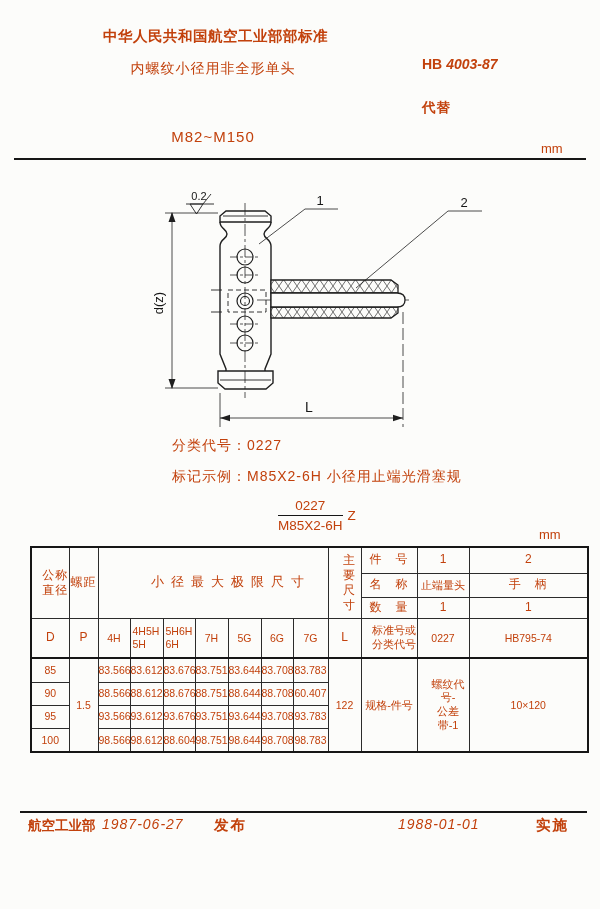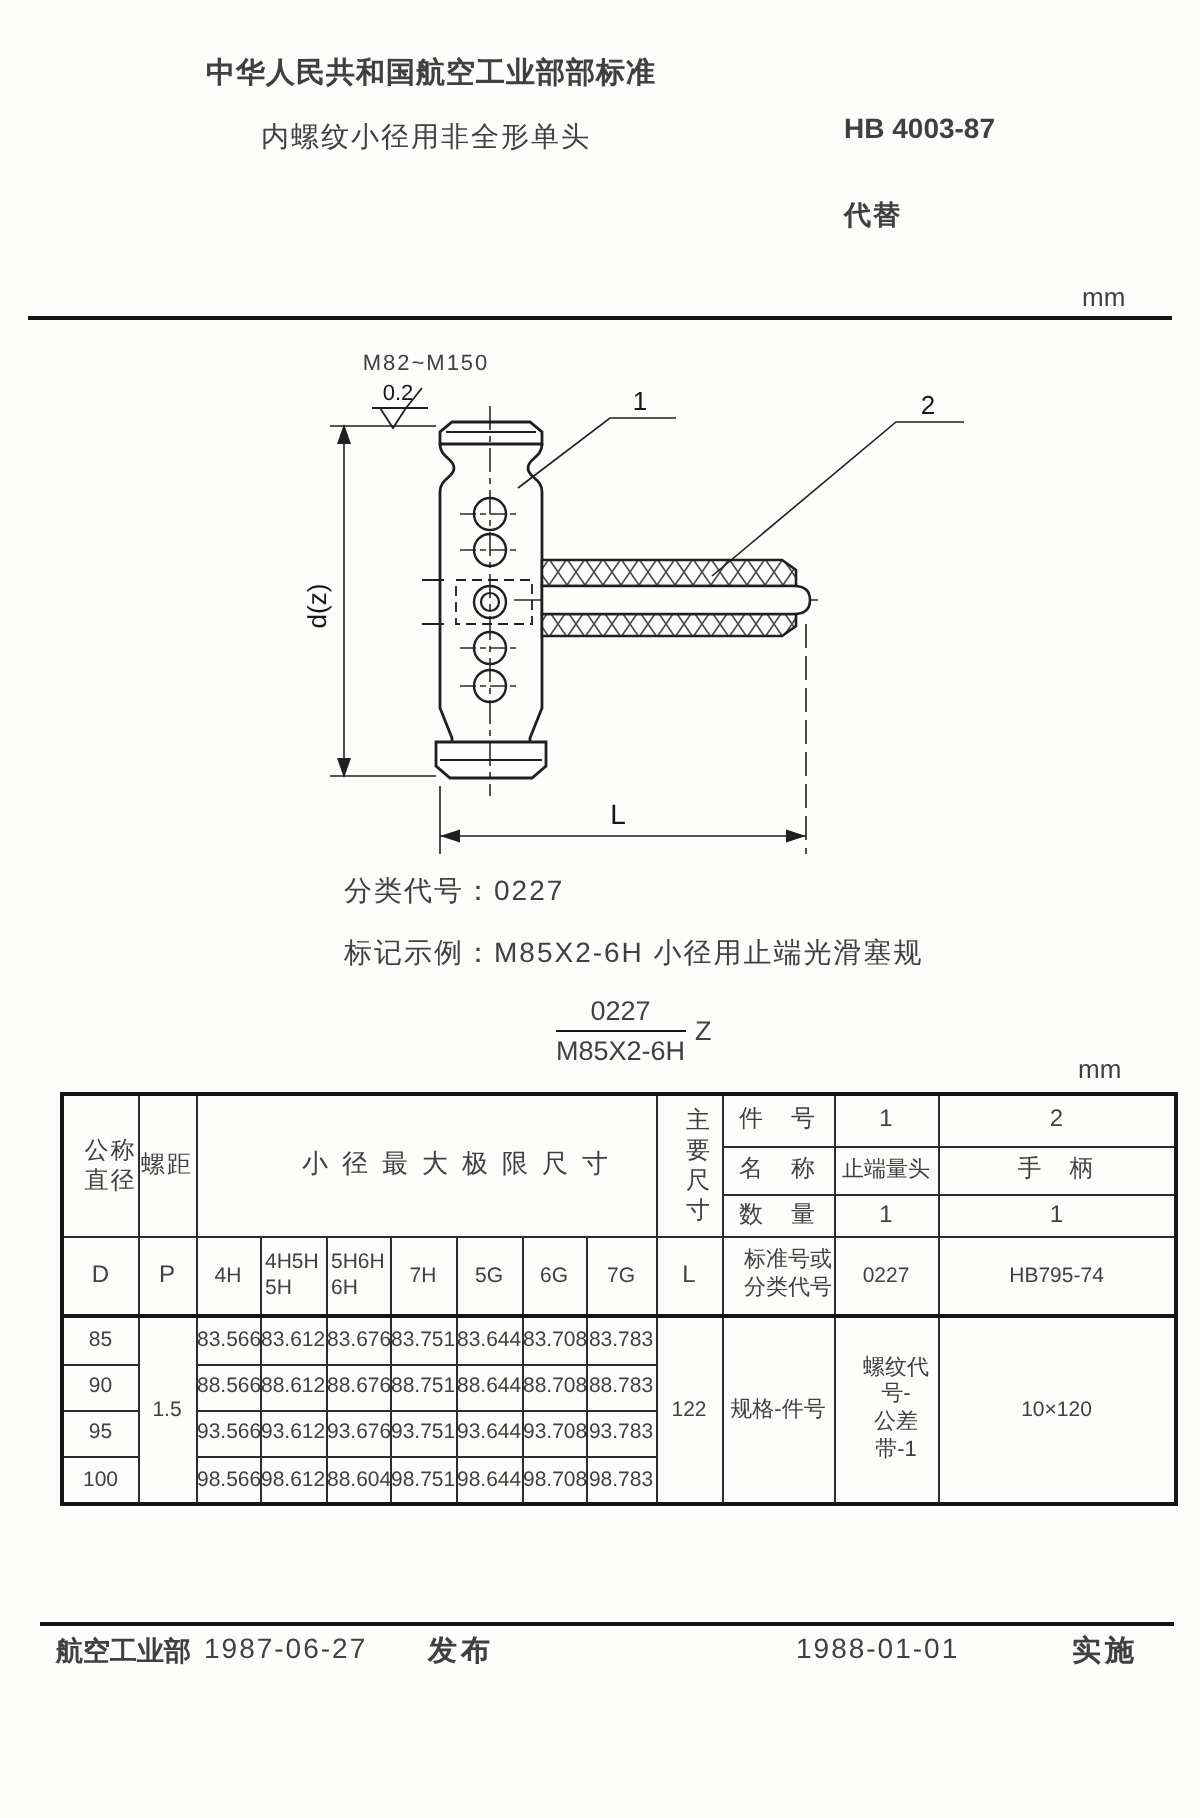--- a/index.html
+++ b/index.html
@@ -1,21 +1,21 @@
 <!DOCTYPE html>
 <html><head>
 <meta charset="utf-8">
 <style>
   html,body{margin:0;padding:0;background:#e8e8e8;}
   .page{position:relative;width:600px;height:909px;background:#fcfcfa;overflow:hidden;
-        font-family:"Liberation Sans","DejaVu Sans",sans-serif;color:#404040;}
+        font-family:"Liberation Sans","DejaVu Sans",sans-serif;color:#c2410c;}
   .abs{position:absolute;}
   .bold{font-weight:bold;}
   .hand{font-weight:normal;}
-  .ital{}
+  .ital{font-style:italic;}
   .center{text-align:center;}
   .rule{background:#161616;height:2px;}
   
   table.spec{border-collapse:collapse;table-layout:fixed;width:557px;border:2px solid #161616;}
   .spec td{border:1px solid #2b2b2b;text-align:center;vertical-align:middle;padding:0;
            overflow:hidden;font-size:10.5px;line-height:1.15;}
   .spec .cn{font-size:12px;letter-spacing:1px;}
   .spec .sym{font-size:12px;}
   .spec .pre{white-space:pre-line;line-height:1.25;padding-left:10px;}
   .spec .grp{font-size:13px;letter-spacing:7px;font-weight:normal;padding-left:36px;}
@@ -36,21 +36,21 @@
   <div class="abs hand center" style="left:118px;top:60px;width:190px;font-size:14px;letter-spacing:1px;">内螺纹小径用非全形单头</div>
 
   <div class="abs" style="left:422px;top:56px;font-size:14px;">
     <span class="bold">HB</span>
     <span class="bold ital">4003-87</span>
   </div>
 
 
   <div class="abs bold" style="left:422px;top:99px;font-size:13.5px;letter-spacing:1px;">代替</div>
 
-  <div class="abs hand center" style="left:118px;top:128px;width:190px;font-size:11px;letter-spacing:1px;margin-top:48px;">M82~M150</div>
+  <div class="abs hand center" style="left:118px;top:128px;width:190px;font-size:15px;letter-spacing:1px;">M82~M150</div>
 
   <div class="abs" style="left:541px;top:141px;font-size:13px;">mm</div>
 
   <div class="abs rule" style="left:14px;top:158px;width:572px;"></div>
 
   <svg class="abs" style="left:0;top:168px;" width="600" height="272" viewBox="0 168 600 272">
     <defs>
       <pattern id="knurl" width="9" height="13" patternUnits="userSpaceOnUse">
         <rect width="9" height="13" fill="#fcfcfa"></rect>
         <path d="M0,13 L9,0 M0,0 L9,13" stroke="#4a4a4a" stroke-width="0.8" fill="none"></path>
@@ -203,21 +203,21 @@
       <td rowspan="4">10×120</td>
     </tr>
     <tr style="height:23px">
       <td>90</td>
       <td>88.566</td>
       <td>88.612</td>
       <td>88.676</td>
       <td>88.751</td>
       <td>88.644</td>
       <td>88.708</td>
-      <td>88.783</td>
+      <td>60.407</td>
     </tr>
     <tr style="height:23px">
       <td>95</td>
       <td>93.566</td>
       <td>93.612</td>
       <td>93.676</td>
       <td>93.751</td>
       <td>93.644</td>
       <td>93.708</td>
       <td>93.783</td>

